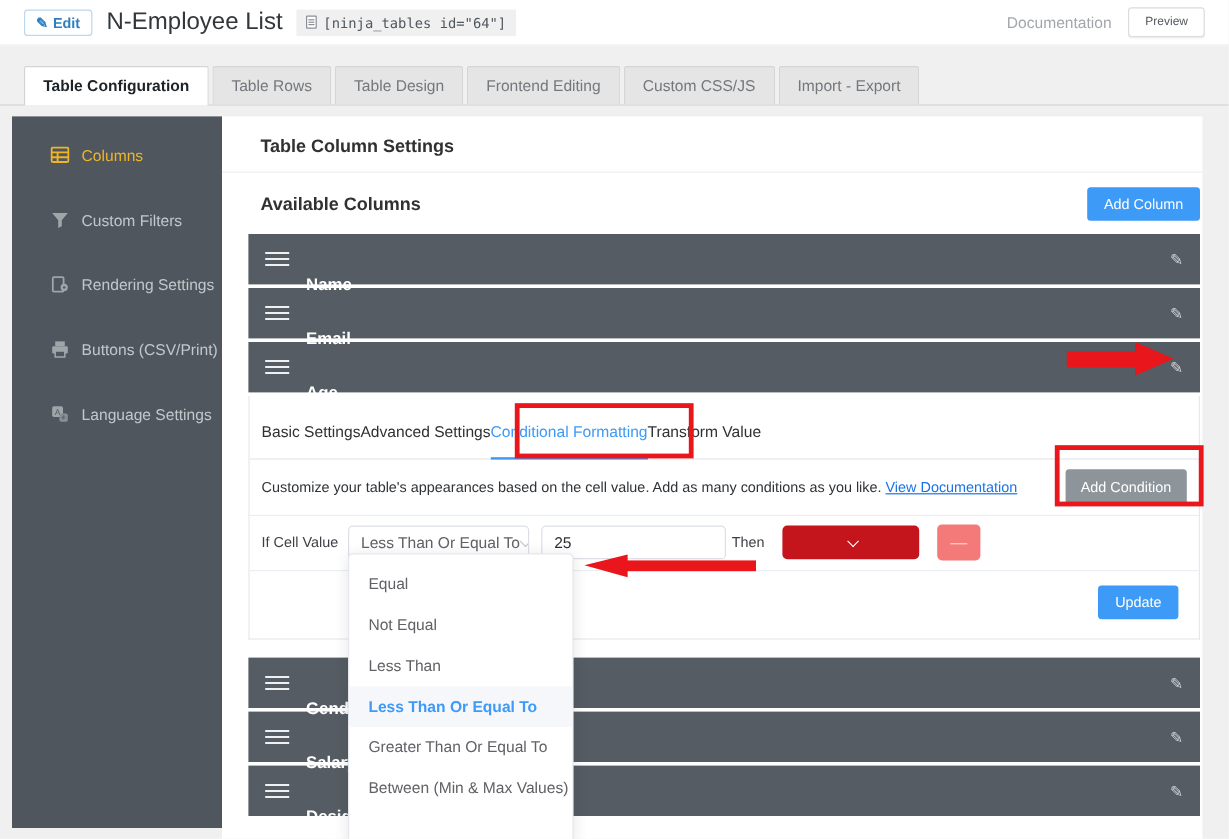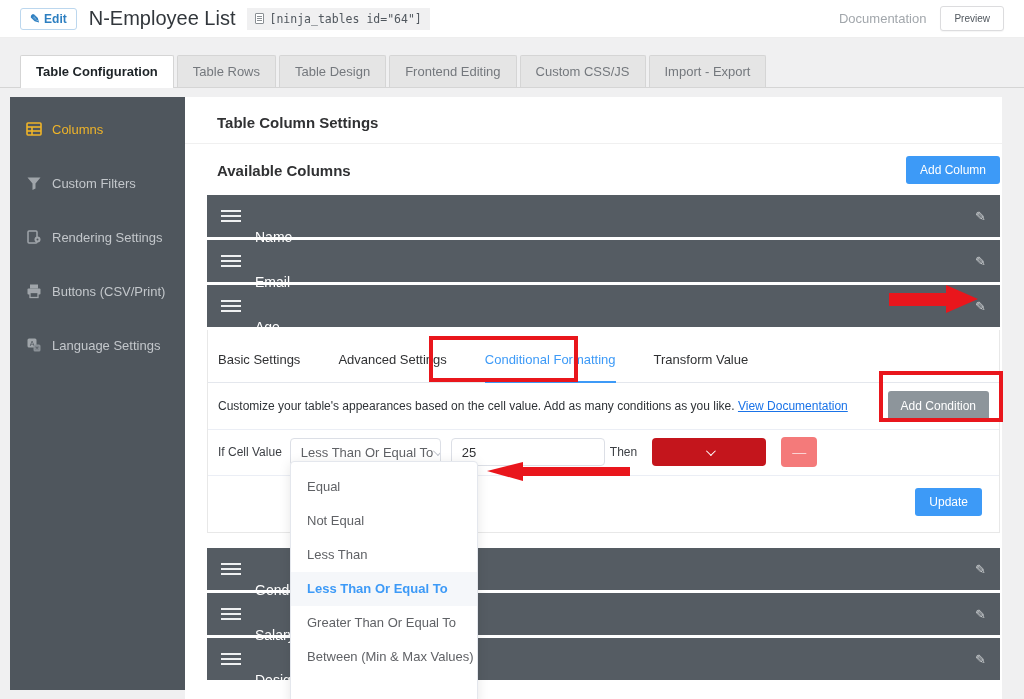--- a/index.html
+++ b/index.html
@@ -48,21 +48,21 @@
     background:#fff; color:#1d2327; font-weight:700;
     margin-bottom:-1px; padding-bottom:9px;
   }
   
   .workspace { display:flex; margin-top:9px; padding:0 22px 0 10px; align-items:stretch; }
   .sidebar {
     width:175px; min-width:175px; background:#4f565d; height:593px; padding-top:12px;
   }
   .side-item {
     height:40px; margin-bottom:14px; display:flex; align-items:center;
-    padding-left:16px; gap:10px; color:#c3c7cb; font-size:13px; cursor:pointer;
+    padding-left:32px; gap:10px; color:#c3c7cb; font-size:13px; cursor:pointer;
   }
   .side-item svg { width:16px; height:16px; flex:none; }
   .side-item.active { color:#efb429; }
   .main {
     background:#fff; flex:1; height:604px; position:relative;
   }
   .panel-title {
     font-size:15px; font-weight:700; color:#303133;
     padding:17px 0 12px 32px; border-bottom:1px solid #f0f0f0;
   }
@@ -79,25 +79,25 @@
   
   .col-row {
     height:42px; margin-bottom:3px; background:#555c63; display:flex;
     align-items:center; padding:0 14px; cursor:pointer;
   }
   .drag-handle {
     width:20px; height:13px; margin-right:14px;
     background:repeating-linear-gradient(to bottom,#eef0f1 0 2px,transparent 2px 5px);
     cursor:grab;
   }
-  .col-label { color:#fff; font-size:14px; font-weight:400;margin-top:42px; }
+  .col-label { color:#fff; font-size:14px; font-weight:700;margin-top:42px; }
   .pencil { margin-left:auto; color:#d3d6d8; font-size:13px; cursor:pointer; }
   
   .editor { border:1px solid #e8e8e8; border-top:none; }
-  .subtabs { display:flex; gap:38px; padding:22px 10px 0 10px; border-bottom:1px solid #e4e7ed; }
+  .subtabs { display:flex; padding:22px 10px 0 10px; border-bottom:1px solid #e4e7ed; }
   .subtab { font-size:13px; color:#303133; padding-bottom:14px; cursor:pointer; }
   .subtab.active { color:#3d9af7; border-bottom:2px solid #3d9af7; margin-bottom:-1px; }
   .desc-row {
     display:flex; align-items:center; justify-content:space-between;
     padding:8px 10px; border-bottom:1px solid #ebeef5;
   }
   .desc-text { font-size:12px; color:#2f3337; }
   .desc-text a { color:#1a73e8; text-decoration:underline; cursor:pointer; }
   .btn-gray {
     background:#8d959b; color:#fff; border:none; border-radius:3px;

